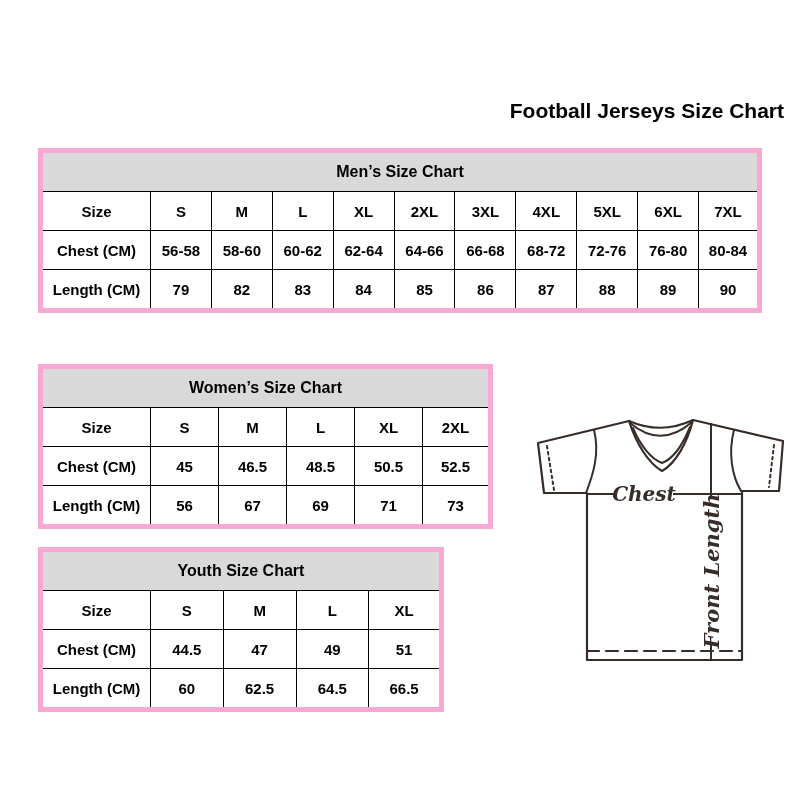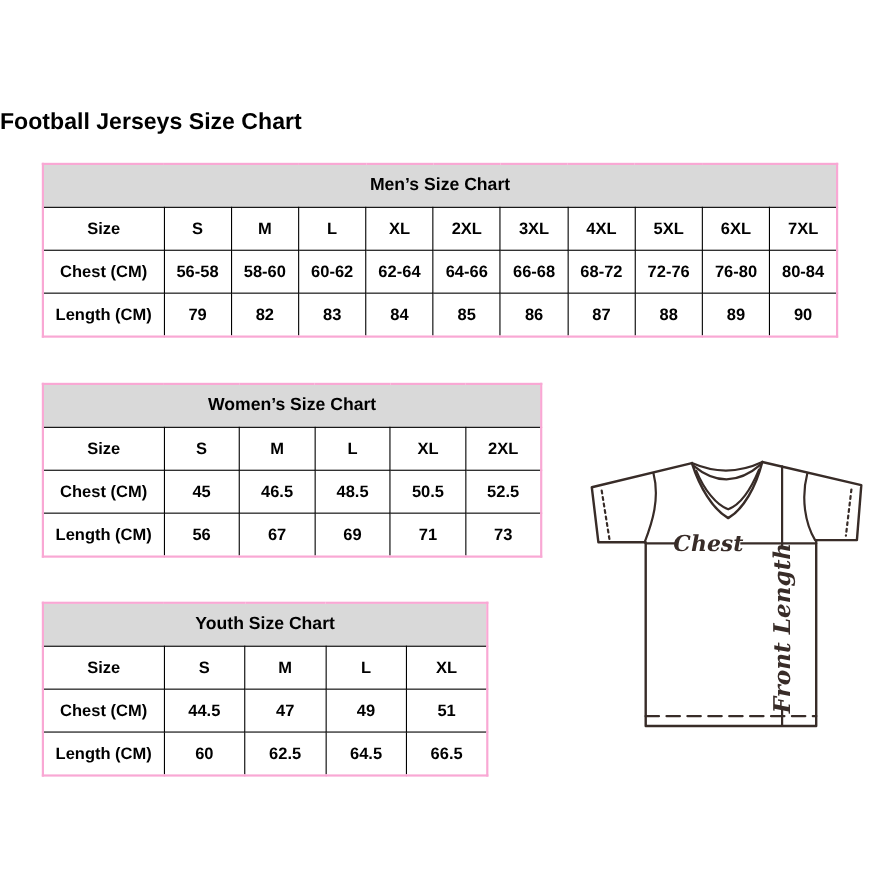--- a/index.html
+++ b/index.html
@@ -1,30 +1,30 @@
 <!DOCTYPE html>
 <html><head>
 <meta charset="utf-8">
 <style>
   html,body{margin:0;padding:0;}
   body{
     width:800px;height:800px;position:relative;background:#ffffff;
     font-family:"Liberation Sans",sans-serif;color:#000;overflow:hidden;
   }
   .page-title{
-    position:absolute;top:99px;left:0;width:784px;text-align:left;
+    position:absolute;top:99px;left:0;width:784px;text-align:right;
     font-size:21px;font-weight:bold;color:#000;
   }
   .tblpos{position:absolute;}
   #mens{left:38px;top:148px;width:724px;}
-  #womens{left:38px;top:348px;width:455px;}
+  #womens{left:38px;top:364px;width:455px;}
   #youth{left:38px;top:547px;width:406px;}
   table.tbl{
     width:100%;border-collapse:collapse;table-layout:fixed;
-    border:2px solid #f9a8d4;
+    border:5px solid #f9a8d4;
   }
   .tbl td{
     border:1.5px solid #000;height:38px;text-align:center;vertical-align:middle;
     font-weight:bold;font-size:15px;color:#000;padding:0 2px;overflow:hidden;
   }
   .tbl td.thead{background:#d9d9d9;font-size:16px;}
   col.labelcol{width:110px;}
   #diagram{position:absolute;left:531px;top:413px;width:265px;height:255px;}
   #diagram svg{display:block;width:265px;height:255px;}
   .jersey-line{stroke:#382c28;fill:none;stroke-linejoin:round;stroke-linecap:round;}

